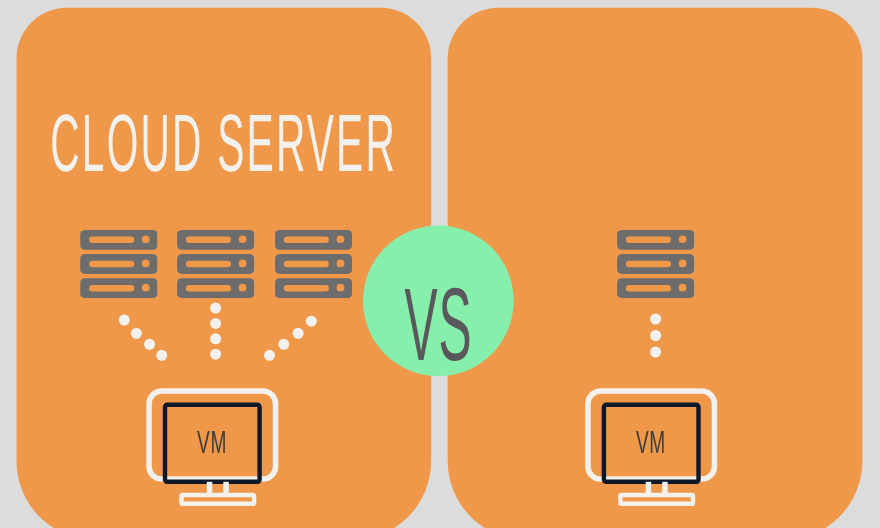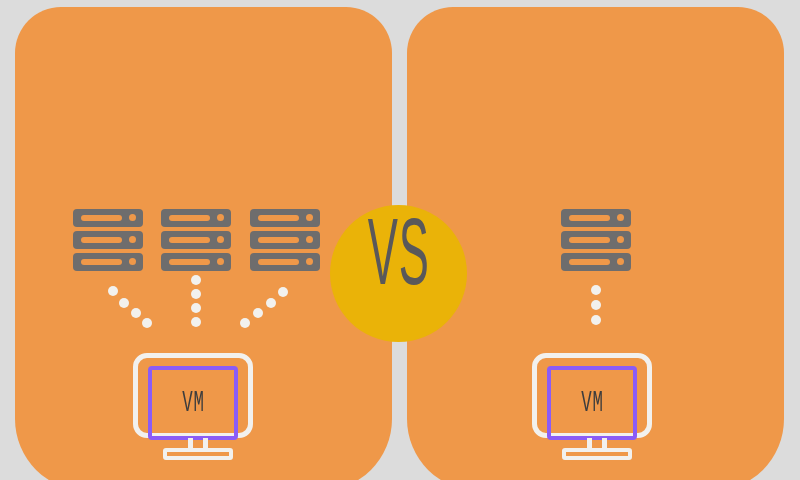--- a/index.html
+++ b/index.html
@@ -48,51 +48,54 @@
     background:#f2f1ee;
   }
 
   
   .monitor{
     position:absolute;width:120px;height:85px;box-sizing:border-box;
     border:5px solid #f2f1ee;border-radius:14px;
   }
   .monitor-screen{
     position:absolute;left:10px;top:8px;width:90px;height:74px;box-sizing:border-box;
-    border:4px solid #8b5cf6;border-radius:4px;
-    display:flex;align-items:center;justify-content:center;font-family:Liberation Mono, monospace;
+    border:4px solid #0f172a;border-radius:4px;
+    display:flex;align-items:center;justify-content:center;
   }
   .vm-label{
     display:inline-block;font-size:29px;line-height:1;letter-spacing:1px;
     color:#3e3d3d;transform:scaleX(0.6);
   }
   .monitor-neck{
     position:absolute;left:50px;top:80px;width:20px;height:12px;box-sizing:border-box;
     border-left:5px solid #f2f1ee;border-right:5px solid #f2f1ee;
   }
   .monitor-base{
     position:absolute;left:25px;top:90px;width:70px;height:12px;box-sizing:border-box;
     border:4px solid #f2f1ee;border-radius:3px;
   }
 
   
   #vs-circle{
     position:absolute;left:330px;top:205px;width:137px;height:137px;
-    border-radius:50%;background:#eab308;
-    display:flex;align-items:flex-start;justify-content:center;
+    border-radius:50%;background:#86efac;
+    display:flex;align-items:flex-end;justify-content:center;
   }
   #vs-circle span{
     display:inline-block;font-size:94px;line-height:1;letter-spacing:2px;
     color:#59585a;transform:scaleX(0.48);
   }
 </style>
 </head>
 <body>
 
 <div class="panel" id="left-panel">
+  <div class="panel-title">
+    <span>CLOUD SERVER</span>
+  </div>
 
   <div class="server-stack" style="left:58px;top:202px;">
     <div class="server-unit">
         <div class="server-slot"></div>
         <div class="server-led"></div>
       </div>
     <div class="server-unit">
         <div class="server-slot"></div>
         <div class="server-led"></div>
       </div>

